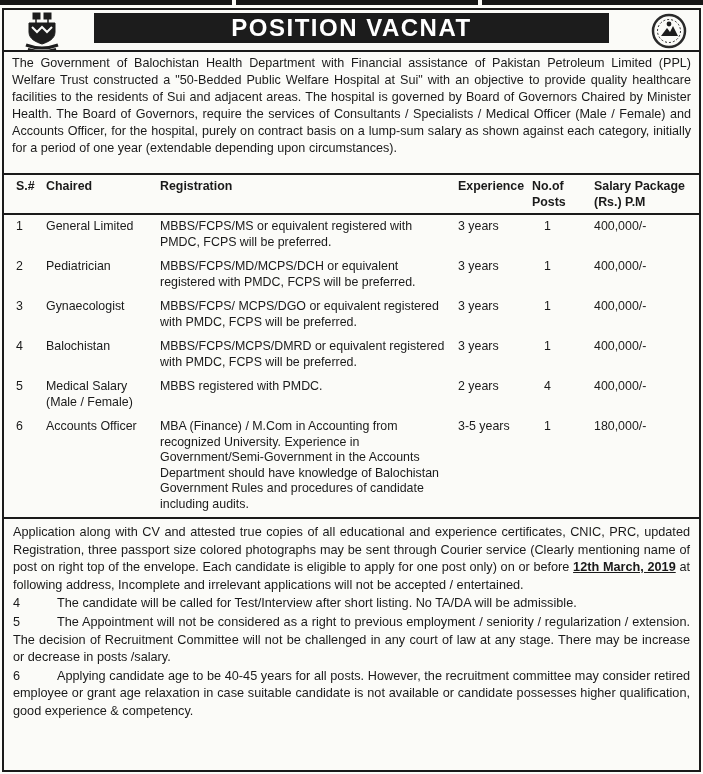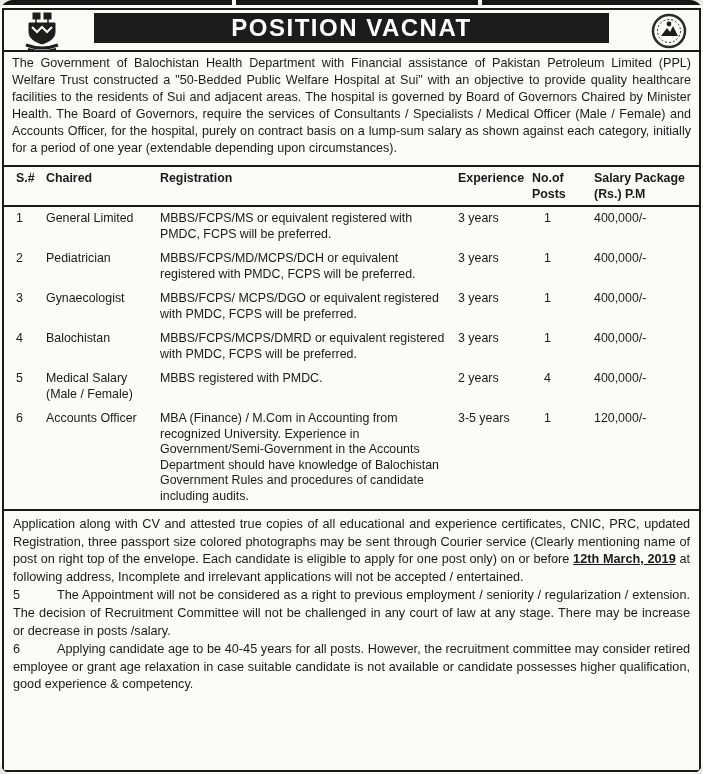--- a/index.html
+++ b/index.html
@@ -1,32 +1,32 @@
 <!DOCTYPE html>
 <html><head>
 <meta charset="utf-8">
 <style>
   html,body{margin:0;padding:0;background:#e9e9e6;}
   .page{position:relative;width:703px;height:774px;background:#fbfbf8;overflow:hidden;
-        font-family:"Liberation Sans",sans-serif;color:#1a1a1a;border-radius:13px;}
+        font-family:"Liberation Sans",sans-serif;color:#1a1a1a;}
   
   .topstrip{position:absolute;top:0;left:0;width:703px;height:5px;background:#161616;}
   .topstrip .notch{position:absolute;top:0;width:4px;height:5px;background:#fbfbf8;}
   
   .adbox{position:absolute;top:8px;left:2px;right:2px;bottom:2px;border:2px solid #1a1a1a;
          background:#fbfbf8;display:flex;flex-direction:column;overflow:hidden;}
   
   .hdr{position:relative;height:40px;border-bottom:2px solid #1a1a1a;flex:0 0 auto;}
   .titlebar{position:absolute;left:90px;right:90px;top:3px;height:30px;background:#1c1c1c;
             display:flex;align-items:center;justify-content:center;}
   .titlebar span{color:#fff;font-weight:bold;font-size:24px;letter-spacing:1.5px;}
   .logoL{position:absolute;left:16px;top:1px;}
   .logoR{position:absolute;right:12px;top:3px;}
   
-  .intro{flex:0 0 auto;border-bottom:2px solid #1a1a1a;padding:3px 8px 8px 8px;
+  .intro{flex:0 0 auto;border-bottom:2px solid #1a1a1a;padding:3px 8px 16px 8px;
          font-size:12.6px;line-height:17px;text-align:justify;}
   
   table.jobs{flex:0 0 auto;border-collapse:collapse;table-layout:fixed;width:100%;
              font-size:12.4px;line-height:15.5px;border-bottom:2px solid #1a1a1a;}
   table.jobs th{font-weight:bold;vertical-align:top;padding:4px 4px 3px 0;border-bottom:2.5px solid #1a1a1a;text-align:left;}
   table.jobs td{vertical-align:top;padding:4px 6px 5px 0;}
   col.c-sno{width:42px;} col.c-pos{width:114px;} col.c-qual{width:298px;}
   col.c-exp{width:74px;} col.c-posts{width:62px;} col.c-sal{width:105px;}
   .pl{padding-left:12px!important;} 
   th.cen{text-align:center;}
@@ -143,27 +143,28 @@
           <td>2 years</td>
           <td class="pl">4</td>
           <td>400,000/-</td>
         </tr>
         <tr>
           <td class="pl">6</td>
           <td>Accounts Officer</td>
           <td>MBA (Finance) / M.Com in Accounting from recognized University. Experience in Government/Semi-Government in the Accounts Department should have knowledge of Balochistan Government Rules and procedures of candidate including audits.</td>
           <td>3-5 years</td>
           <td class="pl">1</td>
-          <td>120,000/-</td>
+          <td>180,000/-</td>
         </tr>
       </tbody>
     </table>
 
     <div class="lower">
       <p><span>Application along with CV and attested true copies of all educational and experience certificates, CNIC, PRC, updated Registration, three passport size colored photographs may be sent through Courier service (Clearly mentioning name of post on right top of the envelope. Each candidate is eligible to apply for one post only) on or before </span><span class="bu">12th March, 2019</span><span> at following address, Incomplete and irrelevant applications will not be accepted / entertained.</span></p>
 
+      <p><span class="cnum">4</span><span>The candidate will be called for Test/Interview after short listing. No TA/DA will be admissible.</span></p>
       <p><span class="cnum">5</span><span>The Appointment will not be considered as a right to previous employment / seniority / regularization / extension. The decision of Recruitment Committee will not be challenged in any court of law at any stage. There may be increase or decrease in posts /salary.</span></p>
       <p><span class="cnum">6</span><span>Applying candidate age to be 40-45 years for all posts. However, the recruitment committee may consider retired employee or grant age relaxation in case suitable candidate is not available or candidate possesses higher qualification, good experience &amp; competency.</span></p>
 
     </div>
 
   </div>
 </div>
 
 </body></html>

